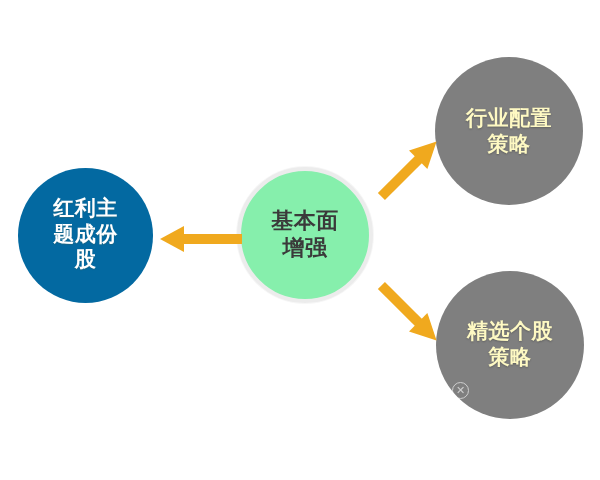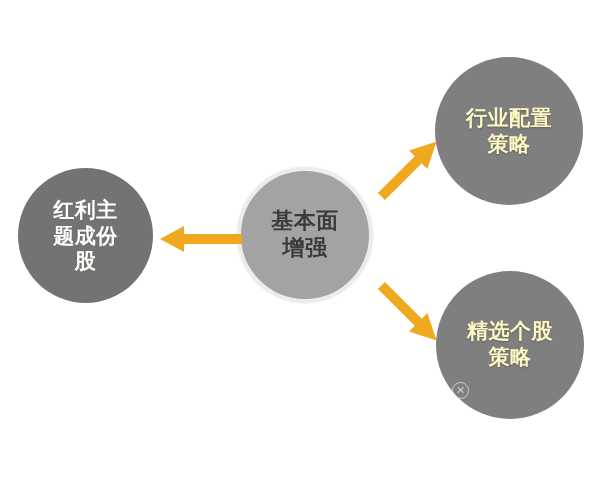--- a/index.html
+++ b/index.html
@@ -36,35 +36,36 @@
     letter-spacing: 0.5px;
     white-space: pre-line;
   }
 
   
   #node-dividend {
     left: 18px;
     top: 168px;
     width: 135px;
     height: 135px;
-    background: #737373;
+    background: #0369a1;
+    font-family: Liberation Mono, monospace;
   }
   #node-dividend .label {
     color: #ffffff;
     font-size: 21px;
     text-shadow: 0 1px 1px rgba(140,90,0,0.18);
   }
 
   
   #node-core {
     left: 237px;
     top: 167px;
     width: 136px;
     height: 136px;
-    background: #a3a3a3;
+    background: #86efac;
     border: 4px solid #ececec;
     box-shadow: 0 0 0 1px #f7f7f7;
   }
   #node-core .label {
     color: #3a3a3a;
     font-size: 22px;
   }
 
   
   #node-industry {

